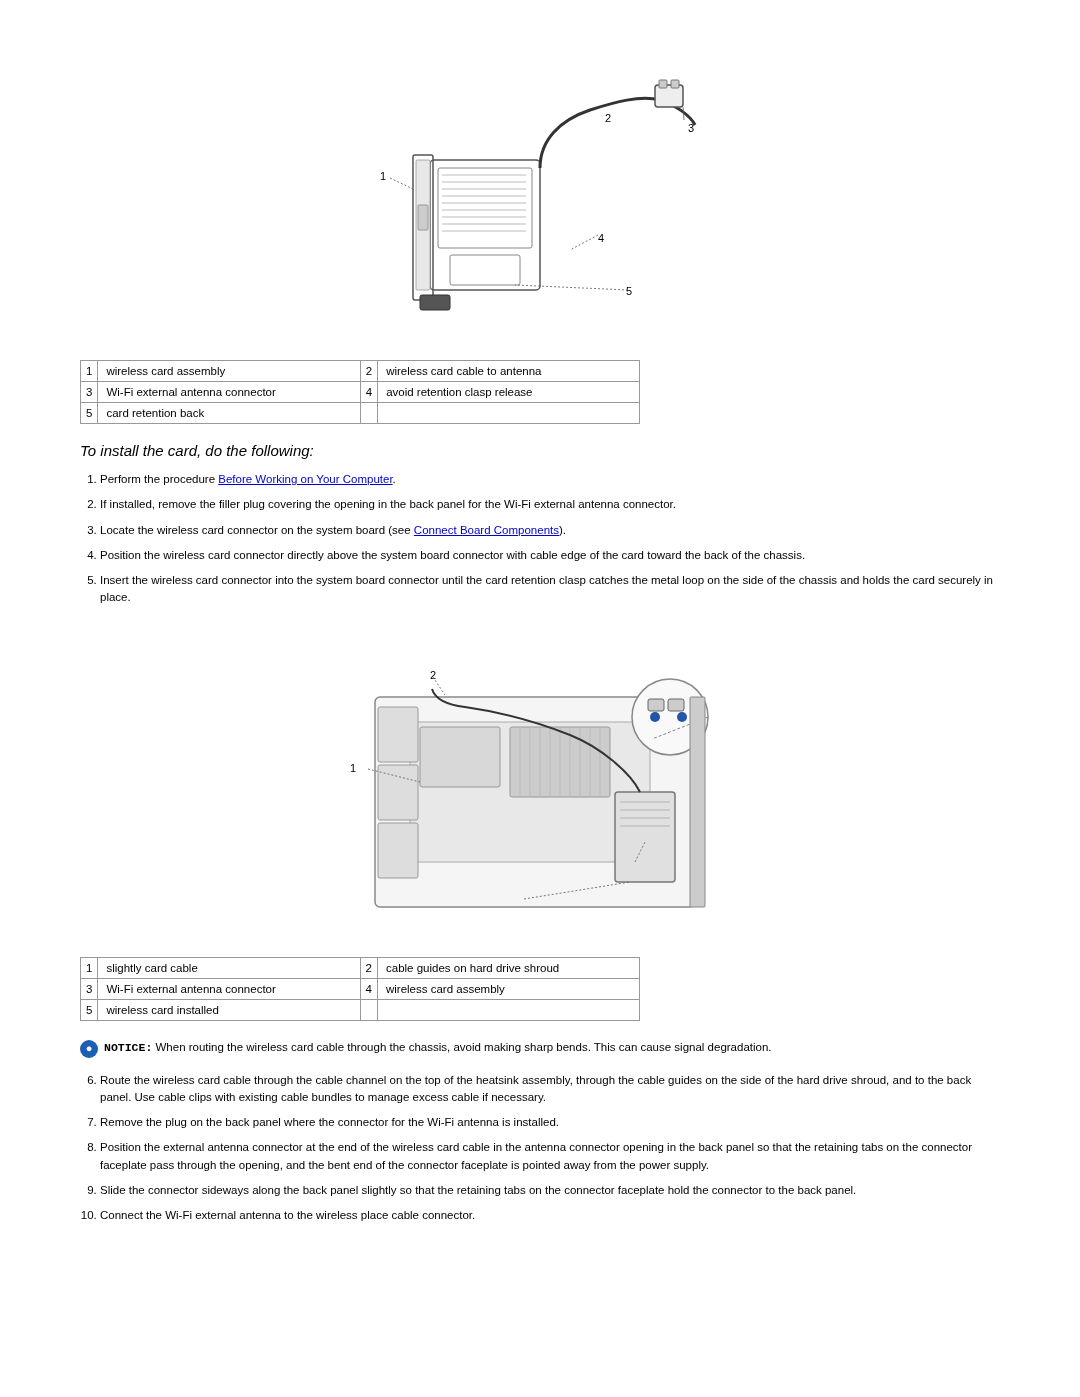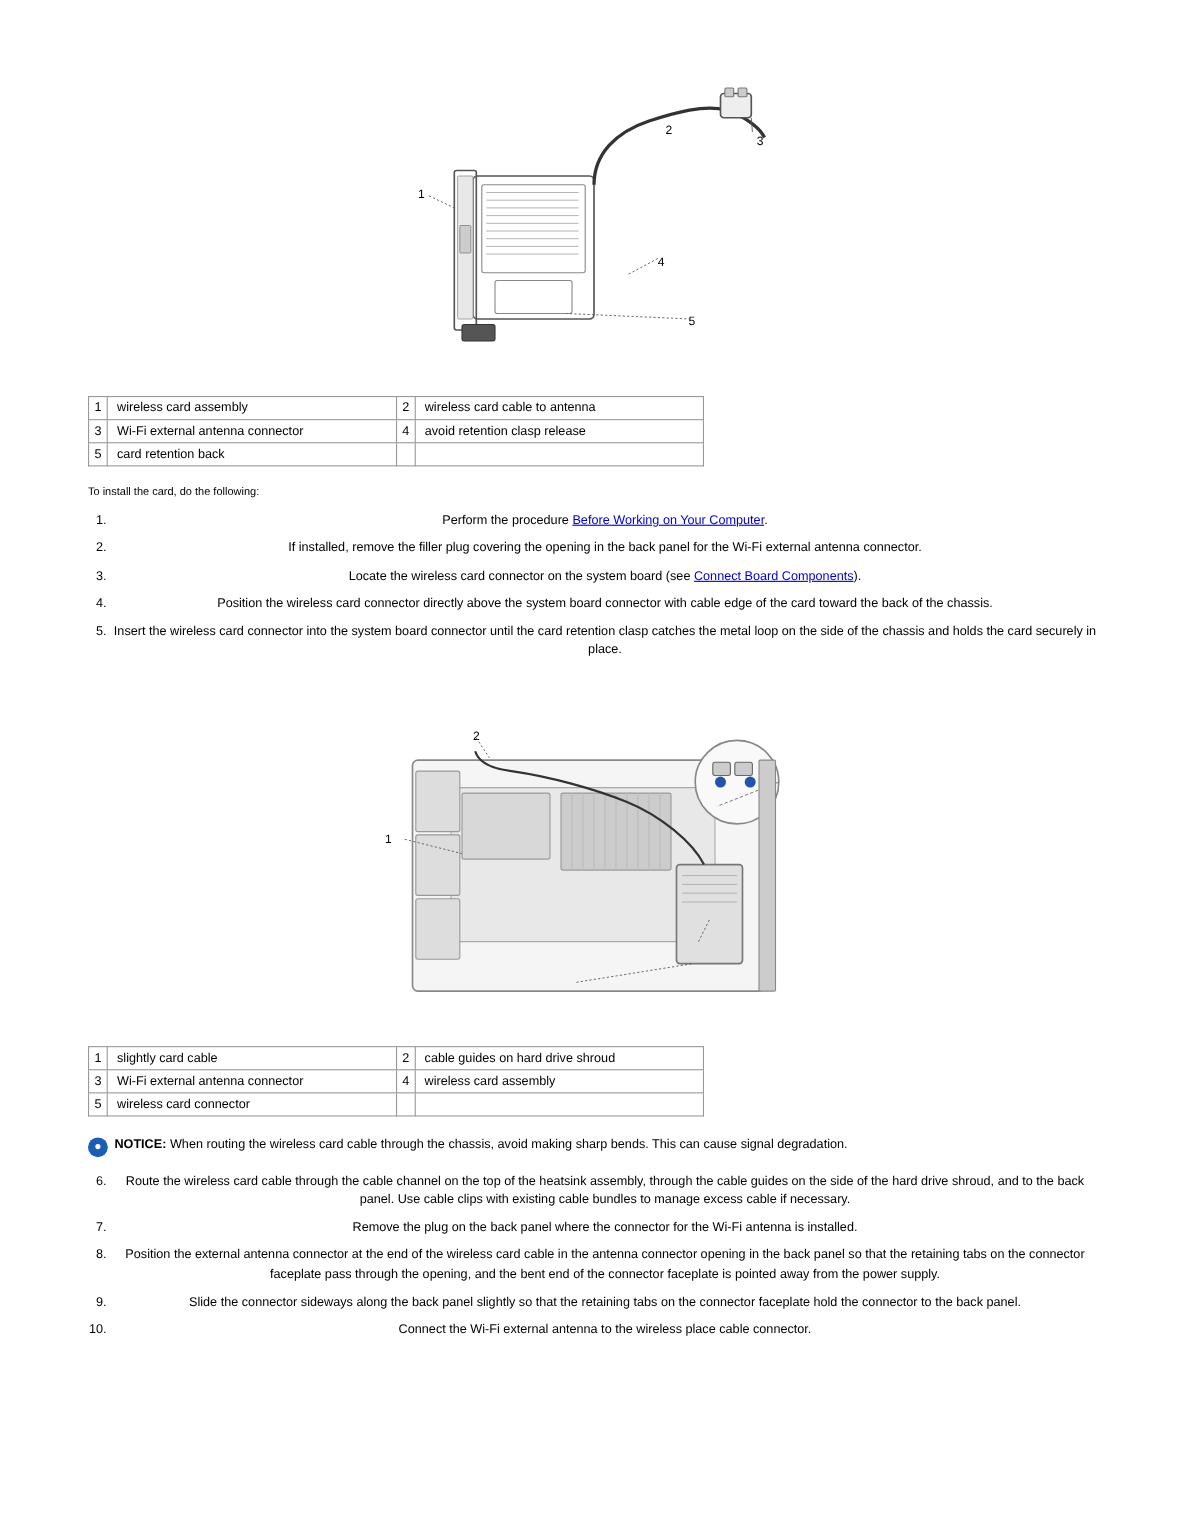--- a/index.html
+++ b/index.html
@@ -27,27 +27,27 @@
       border: 1px solid #999;
       padding: 4px 8px;
       width: 50%;
     }
     table.parts-table td.num {
       width: 18px;
       padding: 4px 5px;
       color: #000;
     }
     .section-title {
-      font-size: 10px;
+      font-size: 15px;
       margin-bottom: 12px;
+      font-style: italic;
     }
     ol.steps {
       margin-left: 20px;
       margin-bottom: 14px;
-      text-align: center;
     }
     ol.steps li {
       margin-bottom: 8px;
       font-size: 11.5px;
       line-height: 1.5;
     }
     a { color: #0000cc; text-decoration: underline; }
     .notice-box {
       display: flex;
       align-items: flex-start;
@@ -63,21 +63,21 @@
       height: 18px;
       display: flex;
       align-items: center;
       justify-content: center;
       font-weight: bold;
       font-size: 11px;
       flex-shrink: 0;
       margin-right: 6px;
       margin-top: 1px;
     }
-    .notice-text strong { font-weight: bold; }
+    .notice-text strong { font-weight: bold; font-family: Liberation Mono, monospace; }
   </style>
 </head>
 <body>
 
 <div class="diagram-container">
   <svg width="380" height="280" viewBox="0 0 380 280" xmlns="http://www.w3.org/2000/svg">
 
     <text x="30" y="120" font-size="11" fill="#000">1</text>
 
     <text x="255" y="62" font-size="11" fill="#000">2</text>
@@ -235,21 +235,21 @@
     <td>cable guides on hard drive shroud</td>
   </tr>
   <tr>
     <td class="num">3</td>
     <td>Wi-Fi external antenna connector</td>
     <td class="num">4</td>
     <td>wireless card assembly</td>
   </tr>
   <tr>
     <td class="num">5</td>
-    <td>wireless card connector</td>
+    <td>wireless card installed</td>
     <td class="num"></td>
     <td></td>
   </tr>
 </tbody>
   </table>
 
 <div class="notice-box">
   <div class="notice-icon">●</div>
   <div class="notice-text">
     <strong>NOTICE:</strong><span> When routing the wireless card cable through the chassis, avoid making sharp bends. This can cause signal degradation.</span>

